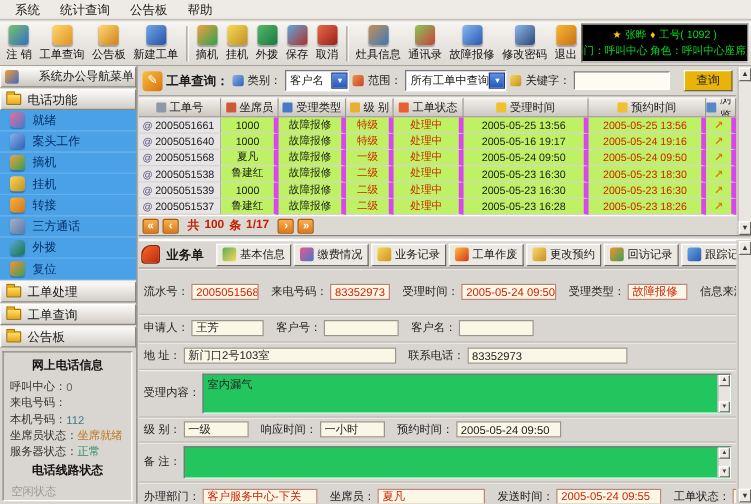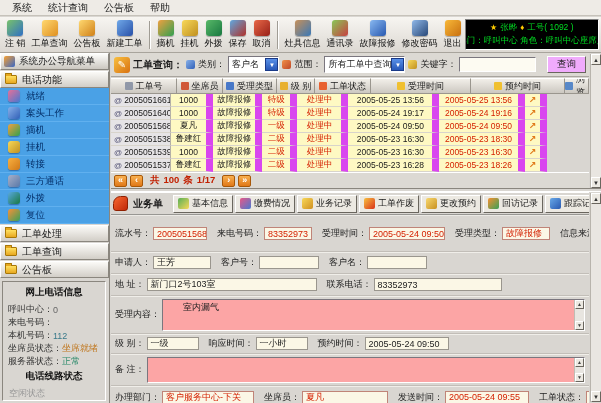--- a/index.html
+++ b/index.html
@@ -14,21 +14,21 @@
   #toolbar{position:absolute;top:17px;left:0;right:0;height:36px;background:linear-gradient(#f7f5f1,#dcd8d2);border-bottom:1px solid #a8a49c;display:flex;align-items:center;padding:1px 2px}
   .tbtn{display:flex;flex-direction:column;align-items:center;justify-content:center;gap:1px;padding:1px 3px;font-size:9px;white-space:nowrap;color:#111}
   .tico{width:16px;height:16px;border-radius:3px;box-shadow:0 1px 1px rgba(0,0,0,.3)}
   .tsep{width:2px;height:28px;border-left:1px solid #a09c94;border-right:1px solid #fff;margin:0 3px}
   #userbox{margin-left:auto;width:148px;height:31px;background:#000;border:1px solid;border-color:#808080 #fff #fff #808080;display:flex;flex-direction:column;justify-content:center;gap:1px;padding:1px 2px;overflow:hidden}
   .ub-line{color:#00dd22;font-size:8.5px;white-space:nowrap;display:flex;align-items:center;justify-content:center;gap:3px}
   .ub-ic{color:#ffcc00;font-size:8px;line-height:8px}
 
   
   #sidebar{position:absolute;top:53px;left:0;width:110px;bottom:0;background:#d9d6d1;border-right:1px solid #8a867e}
-  .nav-header{height:17px;background:linear-gradient(#fdfdfb,#cbc7c0);border:1px solid;border-color:#fff #8a867e #8a867e #fff;display:flex;align-items:center;gap:4px;padding-left:3px;font-size:9.5px}
+  .nav-header{height:17px;background:linear-gradient(#fdfdfb,#cbc7c0);border:1px solid;border-color:#fff #8a867e #8a867e #fff;display:flex;align-items:center;gap:16px;padding-left:3px;font-size:9.5px}
   .nh-ico{width:11px;height:11px;border-radius:2px;background:linear-gradient(135deg,#f8a030,#3868c8)}
   .group-bar{height:17px;background:linear-gradient(#fbfaf7,#d2cec7);border:1px solid;border-color:#fff #8a867e #8a867e #fff;display:flex;align-items:center;gap:5px;padding-left:4px;font-size:10px;margin-top:1px}
   .folder{width:12px;height:9px;background:linear-gradient(#ffe060,#e8a820);border:1px solid #a87808;border-radius:1px;position:relative;flex:none}
   .folder::before{content:"";position:absolute;top:-3px;left:-1px;width:5px;height:2px;background:#e8a820;border:1px solid #a87808;border-bottom:none;border-radius:1px 1px 0 0}
   .nav-item{height:17px;background:#4aa1e6;display:flex;align-items:center;gap:6px;padding-left:8px;font-size:9.5px;color:#04306a;border-bottom:1px solid #60b0ef}
   .ni-ico{width:12px;height:12px;border-radius:3px;flex:none;box-shadow:0 1px 1px rgba(0,0,50,.3)}
   .info-panel{position:absolute;left:2px;right:3px;top:228px;bottom:2px;border:1px solid;border-color:#8a867e #fff #fff #8a867e;font-size:9px;padding-top:2px}
   .ip-title{text-align:center;font-weight:bold;font-size:9.5px;margin:2px 0 4px;color:#111}
   .ip-row{display:flex;padding-left:5px;height:13px;align-items:center;white-space:nowrap}
   .ip-label{color:#333}
@@ -40,29 +40,29 @@
   .querybar{position:absolute;top:0;left:0;right:12px;height:24px;background:#dcd9d3;border-bottom:1px solid #a8a49e;display:flex;align-items:center;gap:3px;padding:0 3px;white-space:nowrap}
   .qico{width:16px;height:16px;border-radius:3px;background:linear-gradient(135deg,#f8c040,#d87010);color:#fff;font-size:10px;display:flex;align-items:center;justify-content:center;flex:none}
   .qico::before{content:"✎"}
   .qtitle{font-weight:bold;font-size:10px}
   .qlabico{width:9px;height:9px;border-radius:2px;flex:none}
   .qlabel{font-size:9px}
   .qselect{height:17px;background:#fff;border:1px solid;border-color:#7a767e #fff #fff #7a767e;display:flex;align-items:center;font-size:9px;padding-left:3px}
   .qarrow{margin-left:auto;width:13px;height:13px;background:linear-gradient(#5890e8,#2858b8);color:#fff;font-size:6px;display:flex;align-items:center;justify-content:center;border:1px solid #1a3a88;flex:none}
   .qarrow::before{content:"▼"}
   .qinput{width:90px;height:15px;background:#fdfbf2;border:1px solid;border-color:#7a767e #fff #fff #7a767e}
-  .qbtn{width:46px;height:17px;background:#f0abfc;border:1px solid;border-color:#fff #6a665e #6a665e #fff;font-size:9.5px;display:flex;align-items:center;justify-content:center;margin-left:8px}
+  .qbtn{width:46px;height:17px;background:#eab308;border:1px solid;border-color:#fff #6a665e #6a665e #fff;font-size:9.5px;display:flex;align-items:center;justify-content:center;margin-left:8px}
 
   
   .thead{position:absolute;top:25px;left:0;width:478px;height:16px;display:flex}
   .th{background:linear-gradient(#f2efe9,#ccc8c1);border-right:1px solid #9a968e;border-bottom:1px solid #9a968e;border-top:1px solid #fff;display:flex;align-items:center;justify-content:center;gap:3px;font-size:9px;overflow:hidden}
   .thico{width:8px;height:8px;border-radius:1px;flex:none}
-  .trows{position:absolute;top:41px;left:0;width:436px}
+  .trows{position:absolute;top:41px;left:0;width:478px}
   .tr{display:flex;height:13px}
-  .td{background:#fef9c3;border-right:7px solid #d946ef;border-bottom:1px solid #d8d4cb;font-size:8.5px;display:flex;align-items:center;justify-content:center;overflow:hidden;white-space:nowrap}
+  .td{background:#bef264;border-right:4px solid #d946ef;border-bottom:1px solid #d8d4cb;font-size:8.5px;display:flex;align-items:center;justify-content:center;overflow:hidden;white-space:nowrap}
   .td.c0{background:#e6e4e6;justify-content:flex-start;padding-left:3px;gap:2px;border-right:1px solid #b4b0a8}
   .at::before{content:"@";color:#557;font-size:8px}
   .red{color:#d42000}
   .go{color:#e07818;font-weight:bold;font-size:9px}
   .go::before{content:"↗"}
   .w0{width:66px}.w1{width:46px}.w2{width:54px}.w3{width:38px}.w4{width:56px}.w5{width:100px}.w6{width:94px}.w7{width:24px}
 
   
   .pagination{position:absolute;top:119px;left:0;width:478px;height:16px;background:#dcd9d3;border-top:1px solid #fff;display:flex;align-items:center;gap:3px;padding-left:3px;font-size:9.5px;color:#c22000;font-weight:bold}
   .pbtn{width:13px;height:12px;background:linear-gradient(#f8b050,#e07818);border:1px solid #a85808;border-radius:2px;color:#fff;font-size:9px;display:flex;align-items:center;justify-content:center;font-weight:bold;line-height:9px}
@@ -77,21 +77,21 @@
   .plabel-ico{width:15px;height:15px;background:linear-gradient(135deg,#f86830,#c02808);border-radius:50% 3px 3px 3px;border:1px solid #902000;flex:none}
   .plabel{font-weight:bold;font-size:10px;margin:0 8px 0 3px}
   .tabbtn{height:18px;background:#ece9e2;border:1px solid;border-color:#fff #6a665e #6a665e #fff;display:flex;align-items:center;gap:3px;padding:0 4px;font-size:9px;flex:none}
   .tbico{width:11px;height:11px;border-radius:2px;flex:none}
 
   .frow{display:flex;align-items:center;gap:2px;padding:0 4px;border-bottom:1px solid #c2beb8;box-shadow:0 1px 0 #f0eee9;white-space:nowrap;overflow:hidden}
   .flabel{font-size:9px;color:#222;flex:none}
   .ml{margin-left:8px}
   .fbox{height:13px;background:#fbf7e6;border:1px solid #c08478;font-size:9px;color:#d42000;display:flex;align-items:center;padding:0 3px;overflow:hidden;flex:none}
   .fbox.gray{border-color:#9a968e;color:#222}
-  .ftext{flex:1;height:32px;background:#fca5a5;border:1px solid;border-color:#7a767e #fff #fff #7a767e;font-size:9px;color:#222;padding:1px 12px 1px 20px;position:relative;overflow:hidden}
+  .ftext{flex:1;height:32px;background:#22c55e;border:1px solid;border-color:#7a767e #fff #fff #7a767e;font-size:9px;color:#222;padding:1px 12px 1px 3px;position:relative;overflow:hidden}
   .ft-sb{position:absolute;right:0;top:0;bottom:0;width:10px;background:#e8e5e0;border-left:1px solid #c0bcb4;display:flex;flex-direction:column;justify-content:space-between}
   .sb-a{height:9px;background:#ece9e2;border:1px solid;border-color:#fff #6a665e #6a665e #fff;font-size:5px;color:#444;display:flex;align-items:center;justify-content:center}
   .g-up::before{content:"▲"}.g-dn::before{content:"▼"}
 
   
   .vscroll{position:absolute;right:0;width:11px;background:#e9e6e1;border-left:1px solid #b8b4ac;display:flex;flex-direction:column;justify-content:space-between}
   #vs1{top:1px;height:134px}
   #vs2{top:140px;bottom:1px}
   .vs-btn{height:11px;background:#ece9e2;border:1px solid;border-color:#fff #6a665e #6a665e #fff;font-size:6px;color:#333;display:flex;align-items:center;justify-content:center}
 </style>
@@ -330,21 +330,21 @@
     </div>
     <div class="tr">
       <div class="td w0 c0">
           <span class="at"></span>
           <span>2005051640</span>
         </div>
       <div class="td w1">1000</div>
       <div class="td w2">故障报修</div>
       <div class="td w3 red">特级</div>
       <div class="td w4 red">处理中</div>
-      <div class="td w5">2005-05-24 19:17</div>
+      <div class="td w5">2005-05-16 19:17</div>
       <div class="td w6 red">2005-05-24 19:16</div>
       <div class="td w7">
           <span class="go"></span>
         </div>
     </div>
     <div class="tr">
       <div class="td w0 c0">
           <span class="at"></span>
           <span>2005051568</span>
         </div>

